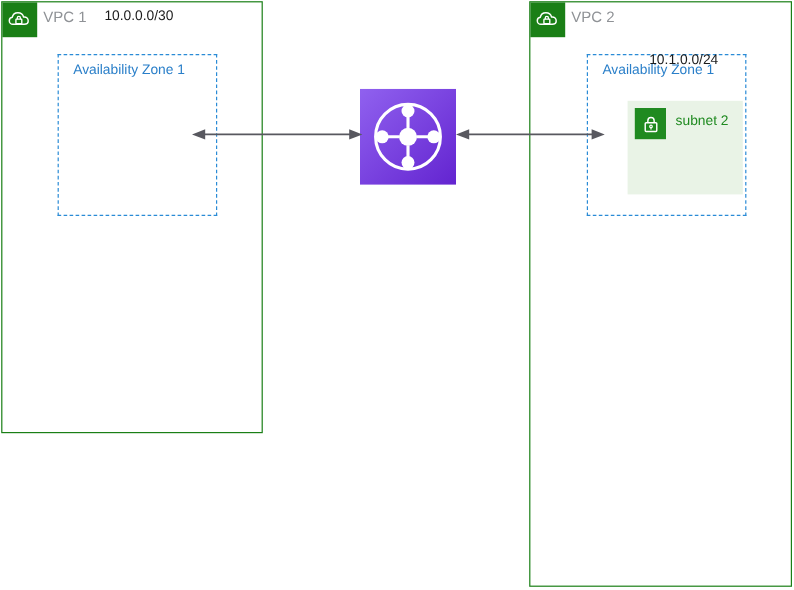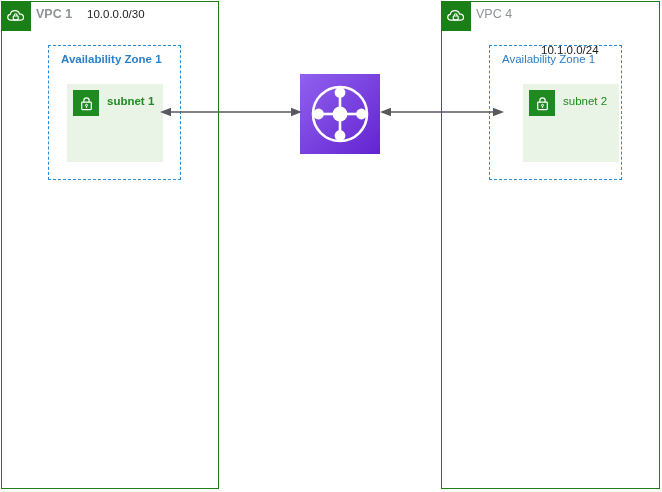--- a/index.html
+++ b/index.html
@@ -107,56 +107,45 @@
     position: absolute;
     height: 14px;
     overflow: visible;
   }
 </style>
 </head>
 <body>
 
 <div id="canvas">
 
-  <div class="vpc" style="left:1px; top:1px; width:218px; height:488px;font-weight:bold;">
+  <div class="vpc" style="left:1px; top:1px; width:218px; height:360px;">
     <div class="vpc-badge">
       <svg width="21" height="21" viewBox="0 0 24 24" aria-hidden="true">
         <path d="M5.4 16.2c-1.9 0-3.4-1.5-3.4-3.4 0-1.7 1.2-3.1 2.9-3.3C5.3 7 7.5 5.2 10.2 5.2c2.6 0 4.8 1.7 5.4 4.1h.6c2.1 0 3.8 1.7 3.8 3.8s-1.7 3.1-3.8 3.1H5.4z" fill="none" stroke="#ffffff" stroke-width="1.4" stroke-linejoin="round"></path>
         <rect x="8.3" y="11.4" width="5.6" height="4.4" rx="0.6" fill="none" stroke="#ffffff" stroke-width="1.3"></rect>
         <path d="M9.6 11.4v-1.1a1.5 1.5 0 0 1 3 0v1.1" fill="none" stroke="#ffffff" stroke-width="1.3"></path>
       </svg>
     </div>
     <div class="vpc-title">VPC 1</div>
 
     <div class="zone" style="left:46px; top:43px; width:133px; height:135px;">
       <div class="zone-label">Availability Zone 1</div>
-      <div class="subnet" style="left:18px; top:38px; width:96px; height:78px;">
-        <div class="subnet-badge">
-          <svg width="17" height="17" viewBox="0 0 24 24" aria-hidden="true">
-            <rect x="5.2" y="10.2" width="13.6" height="10.4" rx="1.1" fill="none" stroke="#ffffff" stroke-width="1.7"></rect>
-            <path d="M8.3 10.2V7.9a3.7 3.7 0 0 1 7.4 0v2.3" fill="none" stroke="#ffffff" stroke-width="1.7"></path>
-            <circle cx="12" cy="14.6" r="1.5" fill="none" stroke="#ffffff" stroke-width="1.4"></circle>
-            <path d="M12 15.9v1.8" stroke="#ffffff" stroke-width="1.4" stroke-linecap="round"></path>
-          </svg>
-        </div>
-        <div class="subnet-label">subnet 1</div>
-      </div>
     </div>
 
   </div>
 
   <div class="vpc" style="left:441px; top:1px; width:219px; height:488px;">
     <div class="vpc-badge">
       <svg width="21" height="21" viewBox="0 0 24 24" aria-hidden="true">
         <path d="M5.4 16.2c-1.9 0-3.4-1.5-3.4-3.4 0-1.7 1.2-3.1 2.9-3.3C5.3 7 7.5 5.2 10.2 5.2c2.6 0 4.8 1.7 5.4 4.1h.6c2.1 0 3.8 1.7 3.8 3.8s-1.7 3.1-3.8 3.1H5.4z" fill="none" stroke="#ffffff" stroke-width="1.4" stroke-linejoin="round"></path>
         <rect x="8.3" y="11.4" width="5.6" height="4.4" rx="0.6" fill="none" stroke="#ffffff" stroke-width="1.3"></rect>
         <path d="M9.6 11.4v-1.1a1.5 1.5 0 0 1 3 0v1.1" fill="none" stroke="#ffffff" stroke-width="1.3"></path>
       </svg>
     </div>
-    <div class="vpc-title">VPC 4</div>
+    <div class="vpc-title">VPC 2</div>
 
     <div class="zone" style="left:47px; top:43px; width:133px; height:135px;">
       <div class="zone-label">Availability Zone 1</div>
       <div class="subnet" style="left:18px; top:38px; width:96px; height:78px;margin-left:15px;">
         <div class="subnet-badge">
           <svg width="17" height="17" viewBox="0 0 24 24" aria-hidden="true">
             <rect x="5.2" y="10.2" width="13.6" height="10.4" rx="1.1" fill="none" stroke="#ffffff" stroke-width="1.7"></rect>
             <path d="M8.3 10.2V7.9a3.7 3.7 0 0 1 7.4 0v2.3" fill="none" stroke="#ffffff" stroke-width="1.7"></path>
             <circle cx="12" cy="14.6" r="1.5" fill="none" stroke="#ffffff" stroke-width="1.4"></circle>
             <path d="M12 15.9v1.8" stroke="#ffffff" stroke-width="1.4" stroke-linecap="round"></path>

